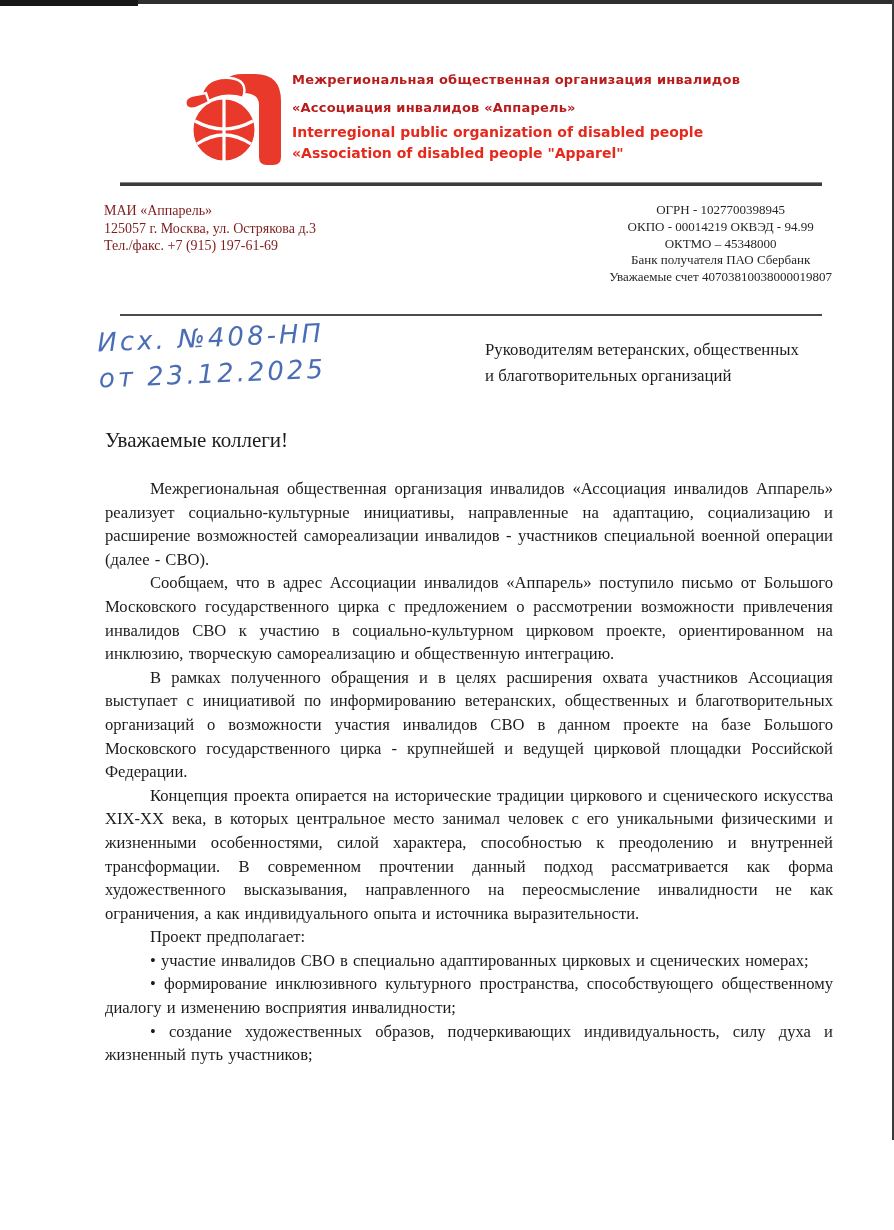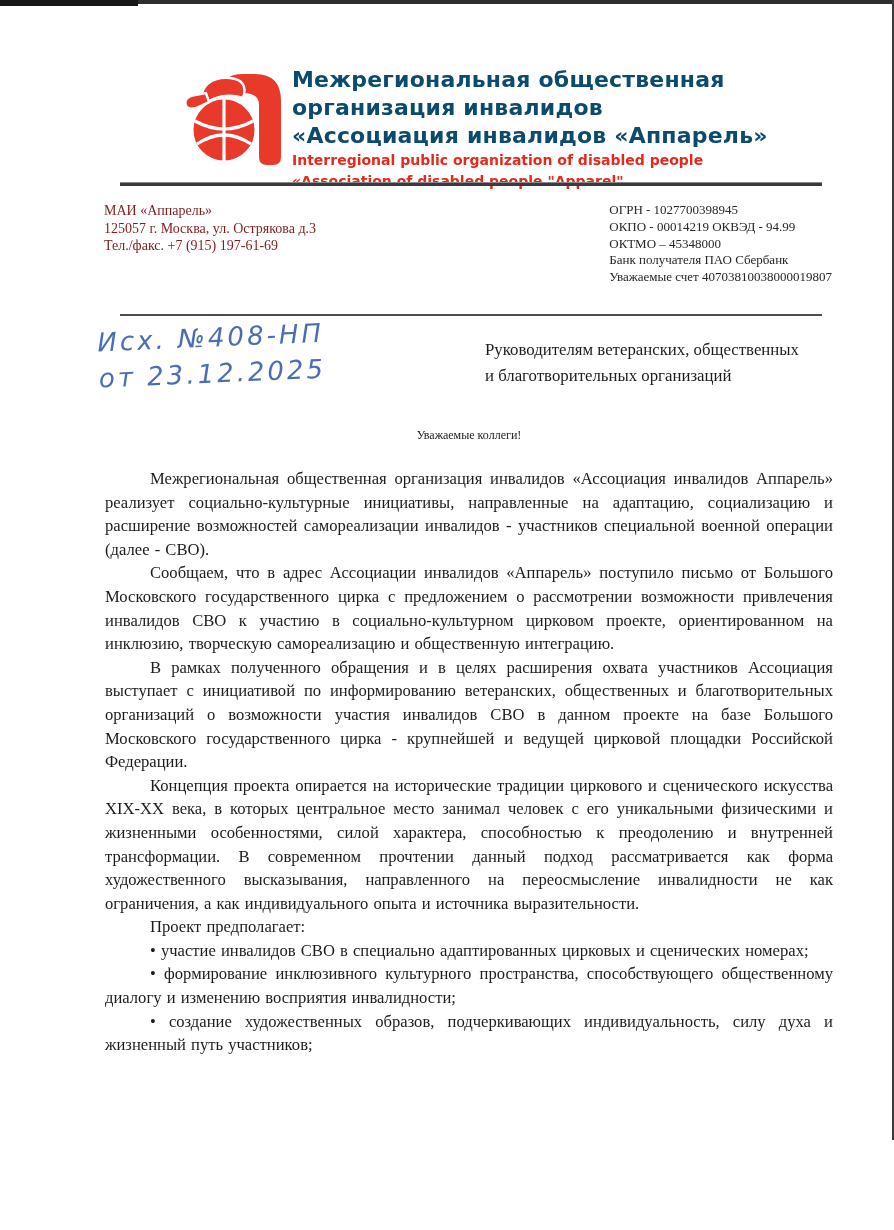--- a/index.html
+++ b/index.html
@@ -13,42 +13,42 @@
   }
 
   
   .scan-top-bar   { position:absolute; left:0; top:0; width:894px; height:4px; background:#2e2e2e; }
   .scan-top-left  { position:absolute; left:0; top:0; width:138px; height:6px; background:#171717; }
   .scan-right-line{ position:absolute; right:0; top:0; width:2px; height:1140px; background:#3a3a3a; }
 
   
   .logo { position:absolute; left:183px; top:61px; width:107px; height:113px; }
   .head-text { position:absolute; left:292px; top:66px; width:560px; }
-  .org-ru { font-family:"DejaVu Sans", sans-serif; font-weight:bold; font-size:22px; line-height:28px; color:#0c4a6e; letter-spacing:.2px; }
+  .org-ru { font-family:"DejaVu Sans", sans-serif; font-weight:bold; font-size:13px; line-height:28px; color:#b91c1c; letter-spacing:.2px; }
   .org-en { font-family:"DejaVu Sans", sans-serif; font-weight:bold; font-size:14px; line-height:21px; }
 
   .rule-1 { position:absolute; left:120px; top:182px; width:702px; height:3px; background:#3b3b3b; border-top:1px solid #8a8a8a; }
   .rule-2 { position:absolute; left:120px; top:314px; width:702px; height:2px; background:#4c4c4c; }
 
   .contact-left  { position:absolute; left:104px; top:202px; font-size:14px; line-height:17.5px; color:#7f1d1d; }
-  .codes-right   { position:absolute; right:62px; top:202px; text-align:left; font-size:13px; line-height:16.8px; color:#262626; }
+  .codes-right   { position:absolute; right:62px; top:202px; text-align:center; font-size:13px; line-height:16.8px; color:#262626; }
 
   
   .handwriting {
     position:absolute; left:98px; top:318px; width:300px;
     font-family:"DejaVu Sans", sans-serif; font-style:italic;
     font-size:26px; line-height:36px; letter-spacing:3px;
     transform:rotate(-2.5deg);
   }
 
   .recipient { position:absolute; left:485px; top:337px; font-size:16.8px; line-height:26px; }
 
   
   .letter { position:absolute; left:105px; top:428px; width:728px; }
-  .salutation { text-align:center; font-size:12px; margin:0 0 24px 0; }
+  .salutation { font-size:21px; margin:0 0 24px 0; }
   .para {
     margin:0; font-size:16.6px; line-height:23.6px;
     text-align:justify; text-align-last:left;
     text-indent:45px; word-spacing:1px;
   }
 </style>
 </head>
 <body>
 
 <div class="scan-top-bar"></div>

